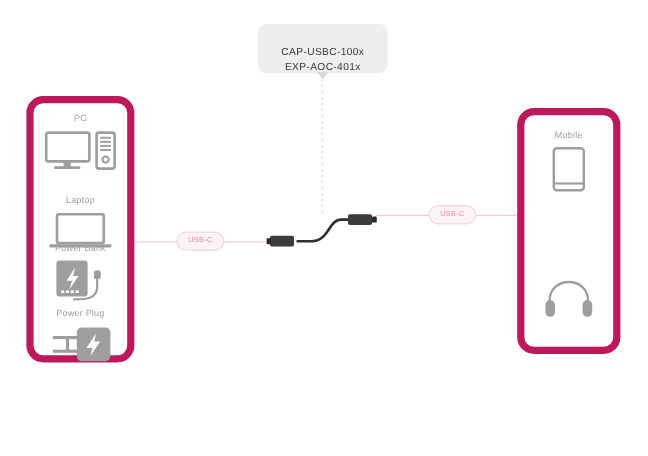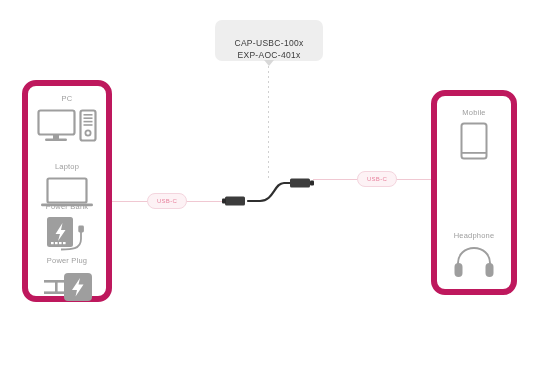--- a/index.html
+++ b/index.html
@@ -197,21 +197,20 @@
     <div class="device" style="top:12px;">
       <div class="device-label">Mobile</div>
       <svg class="device-icon" width="34" height="40" viewBox="0 0 34 40">
         <rect x="4.5" y="2.5" width="25" height="35" rx="2.5" fill="#fff" stroke="#9e9e9e" stroke-width="2"></rect>
         <rect x="4.5" y="31" width="25" height="1.8" fill="#9e9e9e"></rect>
       </svg>
     </div>
 
 
     <div class="device" style="top:135px;">
-      <div class="device-label">Headphone</div>
       <svg class="device-icon" width="44" height="36" viewBox="0 0 44 36">
         <path d="M6 26 L6 19 C6 10.5 13 4 22 4 C31 4 38 10.5 38 19 L38 26" fill="none" stroke="#9e9e9e" stroke-width="1.9"></path>
         <rect x="2.5" y="19" width="8" height="14" rx="4" fill="#9e9e9e"></rect>
         <rect x="33.5" y="19" width="8" height="14" rx="4" fill="#9e9e9e"></rect>
       </svg>
     </div>
 
   </div>
 
   <div class="hline" id="line-left-a"></div>

